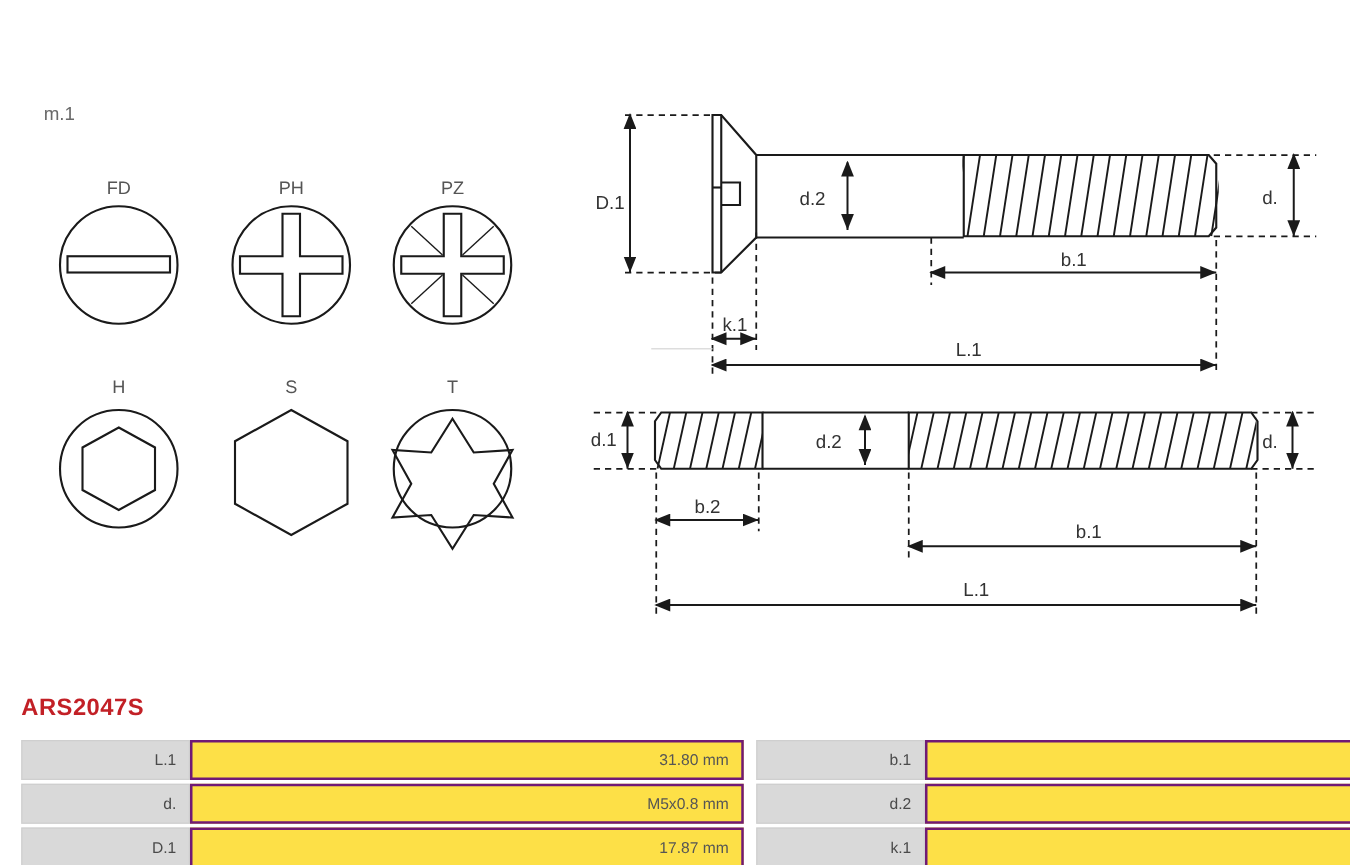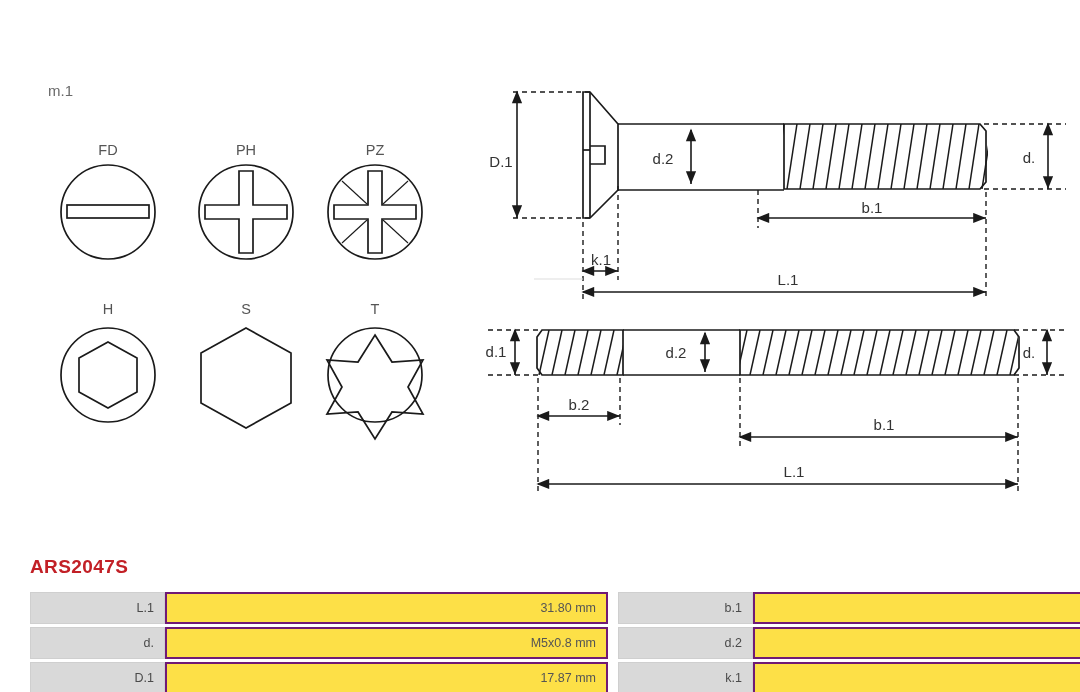--- a/index.html
+++ b/index.html
@@ -10,21 +10,21 @@
   body {
     width: 1080px;
     height: 692px;
     position: relative;
     font-family: "Liberation Sans", sans-serif;
     color: #3a3a3a;
     overflow: hidden;
   }
   #page-root {
     position: absolute;
-    left: 18px; top: 0;
+    left: 5px; top: 0;
     width: 1047px;
     height: 692px;
   }
 
   
   .diagram-svg {
     position: absolute;
     left: 0; top: 0;
     width: 1080px;
     height: 540px;

